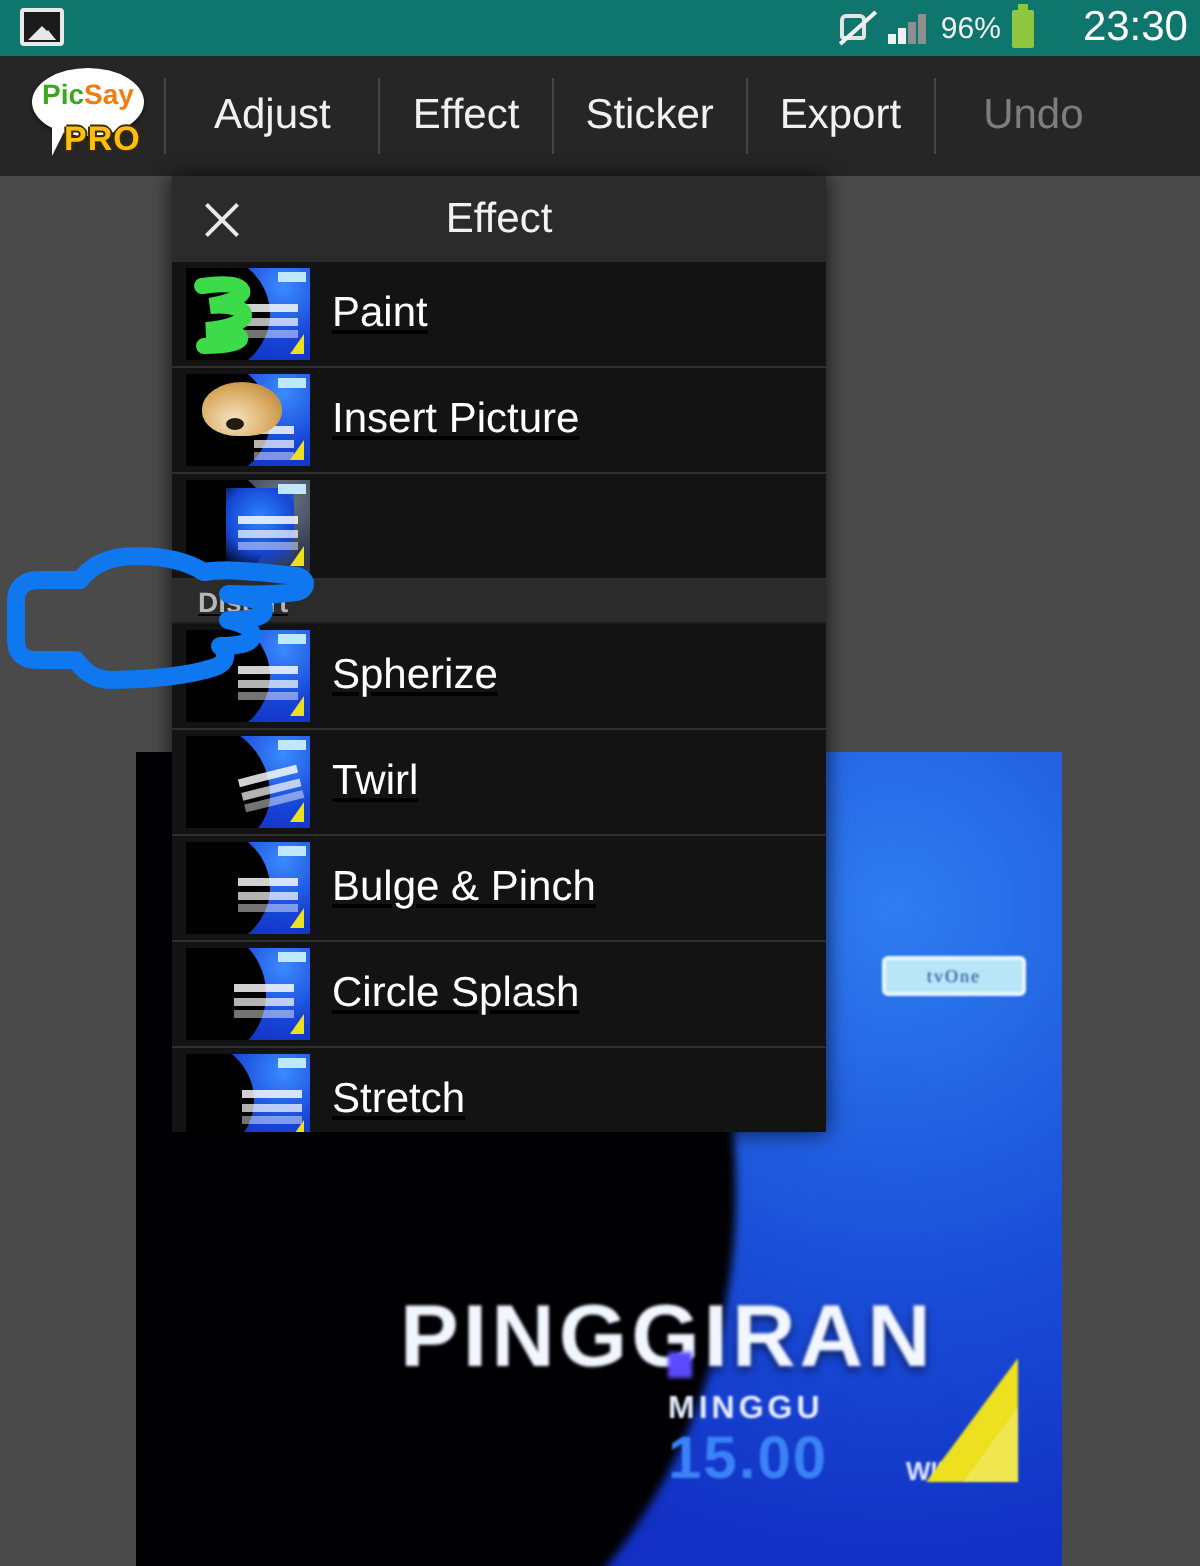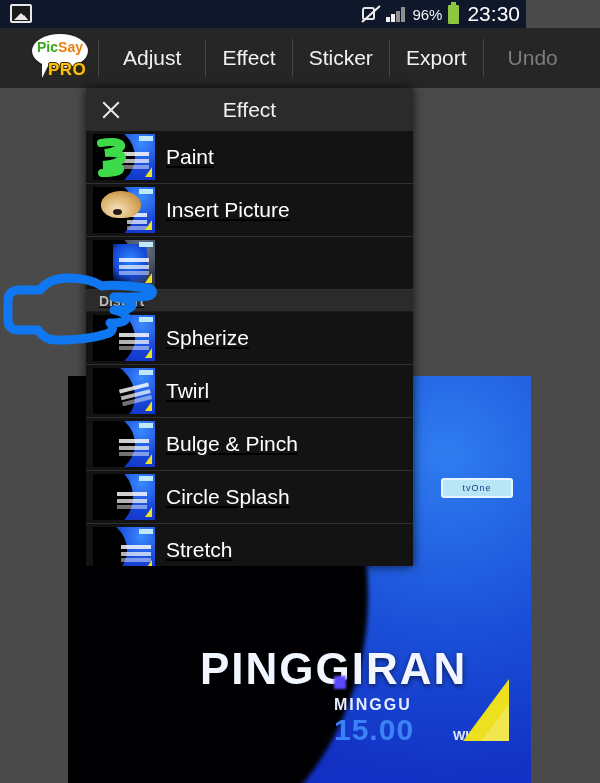--- a/index.html
+++ b/index.html
@@ -5,22 +5,22 @@
   * { margin:0; padding:0; box-sizing:border-box; }
   html,body{ background:#4a4a4a; }
   body{
     width:600px; height:783px; position:relative; overflow:hidden;
     font-family:"Liberation Sans", sans-serif;
     -webkit-font-smoothing:antialiased;
   }
 
   
   #statusbar{
-    position:absolute; left:0; top:0; width:526px; height:28px;
-    background:#0f172a; color:#fff;
+    position:absolute; left:0; top:0; width:600px; height:28px;
+    background:#0f766e; color:#fff;
   }
   #statusbar .gallery-icon{
     position:absolute; left:10px; top:4px; width:22px; height:19px;
     border:2px solid #e8e8e8; border-radius:2px; background:#1b1b1b;
   }
   #statusbar .gallery-icon:after{
     content:""; position:absolute; left:2px; bottom:1px; width:0; height:0;
     border-left:7px solid transparent; border-right:7px solid transparent;
     border-bottom:7px solid #e8e8e8;
   }
@@ -50,26 +50,26 @@
   .signal span:nth-child(4){ left:15px; height:15px;}
   .batt-pct{ font-size:15px; color:#f3f3f3; letter-spacing:0px; }
   .battery{
     position:relative; width:11px; height:19px; border-radius:1px;
     background:#8ec63f;
   }
   .battery:before{
     content:""; position:absolute; left:3px; top:-3px; width:5px; height:3px;
     background:#8ec63f;
   }
-  .clock{ font-size:21px; color:#ffffff; letter-spacing:0px; margin-left:2px;text-align:center;}
+  .clock{ font-size:21px; color:#ffffff; letter-spacing:0px; margin-left:18px;text-align:center;}
 
   
   #toolbar{
     position:absolute; left:0; top:28px; width:600px; height:60px;
-    background:#262626; display:flex; align-items:center;padding-left:16px;
+    background:#262626; display:flex; align-items:center;
   }
   #logo{
     position:relative; width:78px; height:56px; flex:0 0 78px; margin-left:4px;
   }
   #logo .bubble{
     position:absolute; left:12px; top:4px; width:56px; height:34px;
     background:#ffffff; border-radius:50%/50%;
     box-shadow:0 1px 2px rgba(0,0,0,.6);
   }
   #logo .tail{
@@ -113,21 +113,21 @@
   }
   #photo .dark-blob{
     position:absolute; left:-120px; top:-60px; width:420px; height:560px;
     background:#010103; border-radius:0 55% 60% 0/0 50% 50% 0;
     filter:blur(2px);
   }
   #photo .wm{
     position:absolute; right:18px; top:102px; width:72px; height:20px;
     background:#b9e6f7; border:2px solid #e8f7ff; border-radius:3px;
     font-size:9px; color:#16408f; text-align:center; line-height:17px;
-    letter-spacing:1px; overflow:hidden; filter:blur(.6px);
+    letter-spacing:1px; overflow:hidden; filter:blur(.6px);font-family:Liberation Serif, serif;
   }
   #photo .headline{
     position:absolute; left:132px; top:268px; font-size:44px; color:#f2f6ff;
     font-weight:bold; letter-spacing:2px; filter:blur(.7px);
     text-shadow:0 2px 5px rgba(0,0,10,.6);
   }
   #photo .day{
     position:absolute; left:266px; top:320px; font-size:16px; color:#e4ecff;
     font-weight:bold; letter-spacing:2px; filter:blur(.6px);
   }

